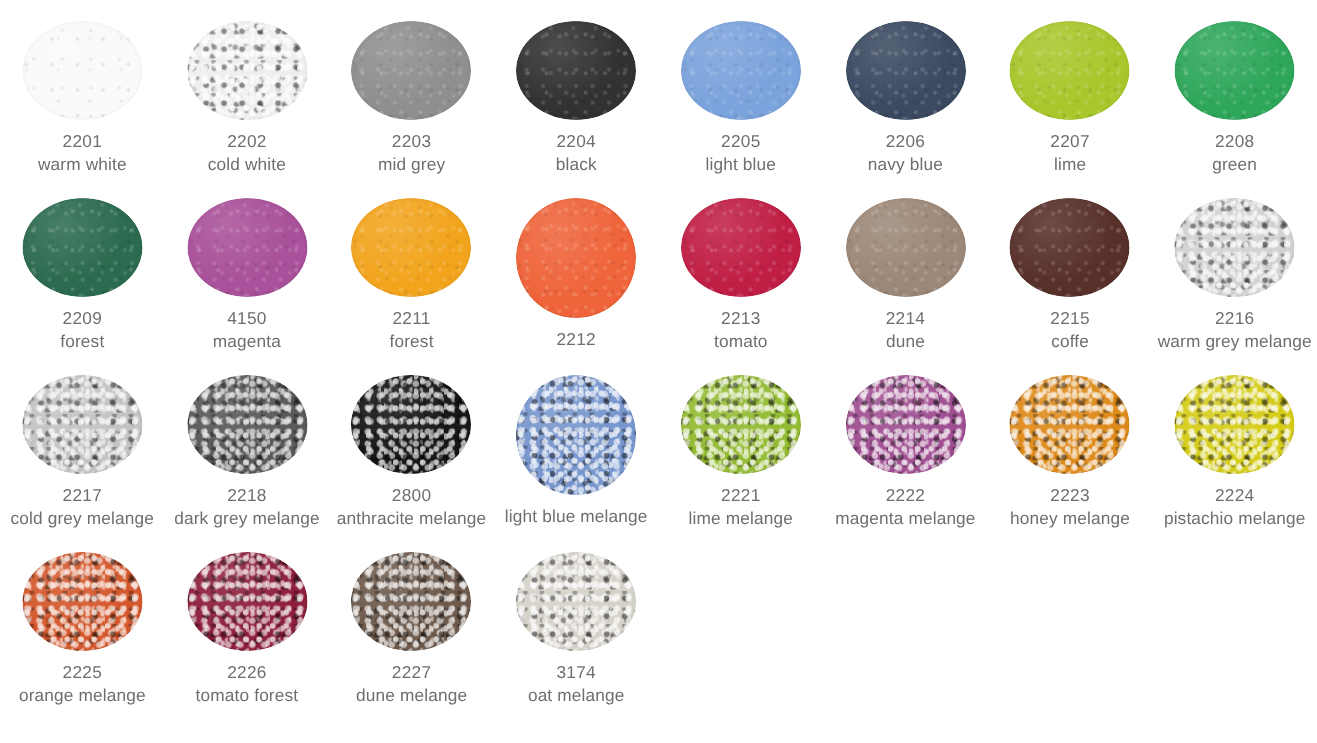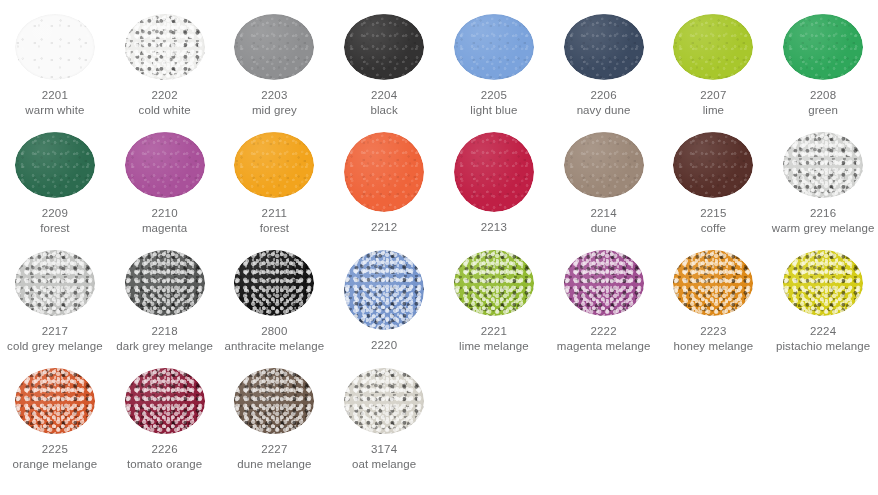--- a/index.html
+++ b/index.html
@@ -183,21 +183,21 @@
       <div class="disc-wrap">
         <div class="disc">
           <div class="base" style="background: rgb(59, 74, 97);"></div>
           <div class="grain"></div>
           <div class="sheen"></div>
           <div class="edge"></div>
         </div>
       </div>
       <div class="labels">
         <div class="code">2206</div>
-        <div class="name">navy dune</div>
+        <div class="name">navy blue</div>
       </div>
     </div>
     <div class="swatch">
       <div class="disc-wrap">
         <div class="disc">
           <div class="base" style="background: rgb(168, 199, 44);"></div>
           <div class="grain"></div>
           <div class="sheen"></div>
           <div class="edge"></div>
         </div>
@@ -238,21 +238,21 @@
     <div class="swatch">
       <div class="disc-wrap">
         <div class="disc">
           <div class="base" style="background: rgb(169, 81, 154);"></div>
           <div class="grain"></div>
           <div class="sheen"></div>
           <div class="edge"></div>
         </div>
       </div>
       <div class="labels">
-        <div class="code">2210</div>
+        <div class="code">4150</div>
         <div class="name">magenta</div>
       </div>
     </div>
     <div class="swatch">
       <div class="disc-wrap">
         <div class="disc">
           <div class="base" style="background: rgb(242, 164, 29);"></div>
           <div class="grain"></div>
           <div class="sheen"></div>
           <div class="edge"></div>
@@ -280,20 +280,21 @@
       <div class="disc-wrap">
         <div class="disc">
           <div class="base" style="background: rgb(192, 31, 69);"></div>
           <div class="grain"></div>
           <div class="sheen"></div>
           <div class="edge"></div>
         </div>
       </div>
       <div class="labels">
         <div class="code">2213</div>
+        <div class="name">tomato</div>
       </div>
     </div>
     <div class="swatch">
       <div class="disc-wrap">
         <div class="disc">
           <div class="base" style="background: rgb(156, 136, 120);"></div>
           <div class="grain"></div>
           <div class="sheen"></div>
           <div class="edge"></div>
         </div>
@@ -376,21 +377,21 @@
     <div class="swatch">
       <div class="disc-wrap">
         <div class="disc melange">
           <div class="base" style="background: rgb(119, 150, 205);"></div>
           <div class="grain"></div>
           <div class="sheen"></div>
           <div class="edge"></div>
         </div>
       </div>
       <div class="labels">
-        <div class="code">2220</div>
+        <div class="name">light blue melange</div>
       </div>
     </div>
     <div class="swatch">
       <div class="disc-wrap">
         <div class="disc melange">
           <div class="base" style="background: rgb(147, 187, 51);"></div>
           <div class="grain"></div>
           <div class="sheen"></div>
           <div class="edge"></div>
         </div>
@@ -460,21 +461,21 @@
       <div class="disc-wrap">
         <div class="disc melange">
           <div class="base" style="background: rgb(142, 31, 60);"></div>
           <div class="grain"></div>
           <div class="sheen"></div>
           <div class="edge"></div>
         </div>
       </div>
       <div class="labels">
         <div class="code">2226</div>
-        <div class="name">tomato orange</div>
+        <div class="name">tomato forest</div>
       </div>
     </div>
     <div class="swatch">
       <div class="disc-wrap">
         <div class="disc melange">
           <div class="base" style="background: rgb(109, 90, 76);"></div>
           <div class="grain"></div>
           <div class="sheen"></div>
           <div class="edge"></div>
         </div>

